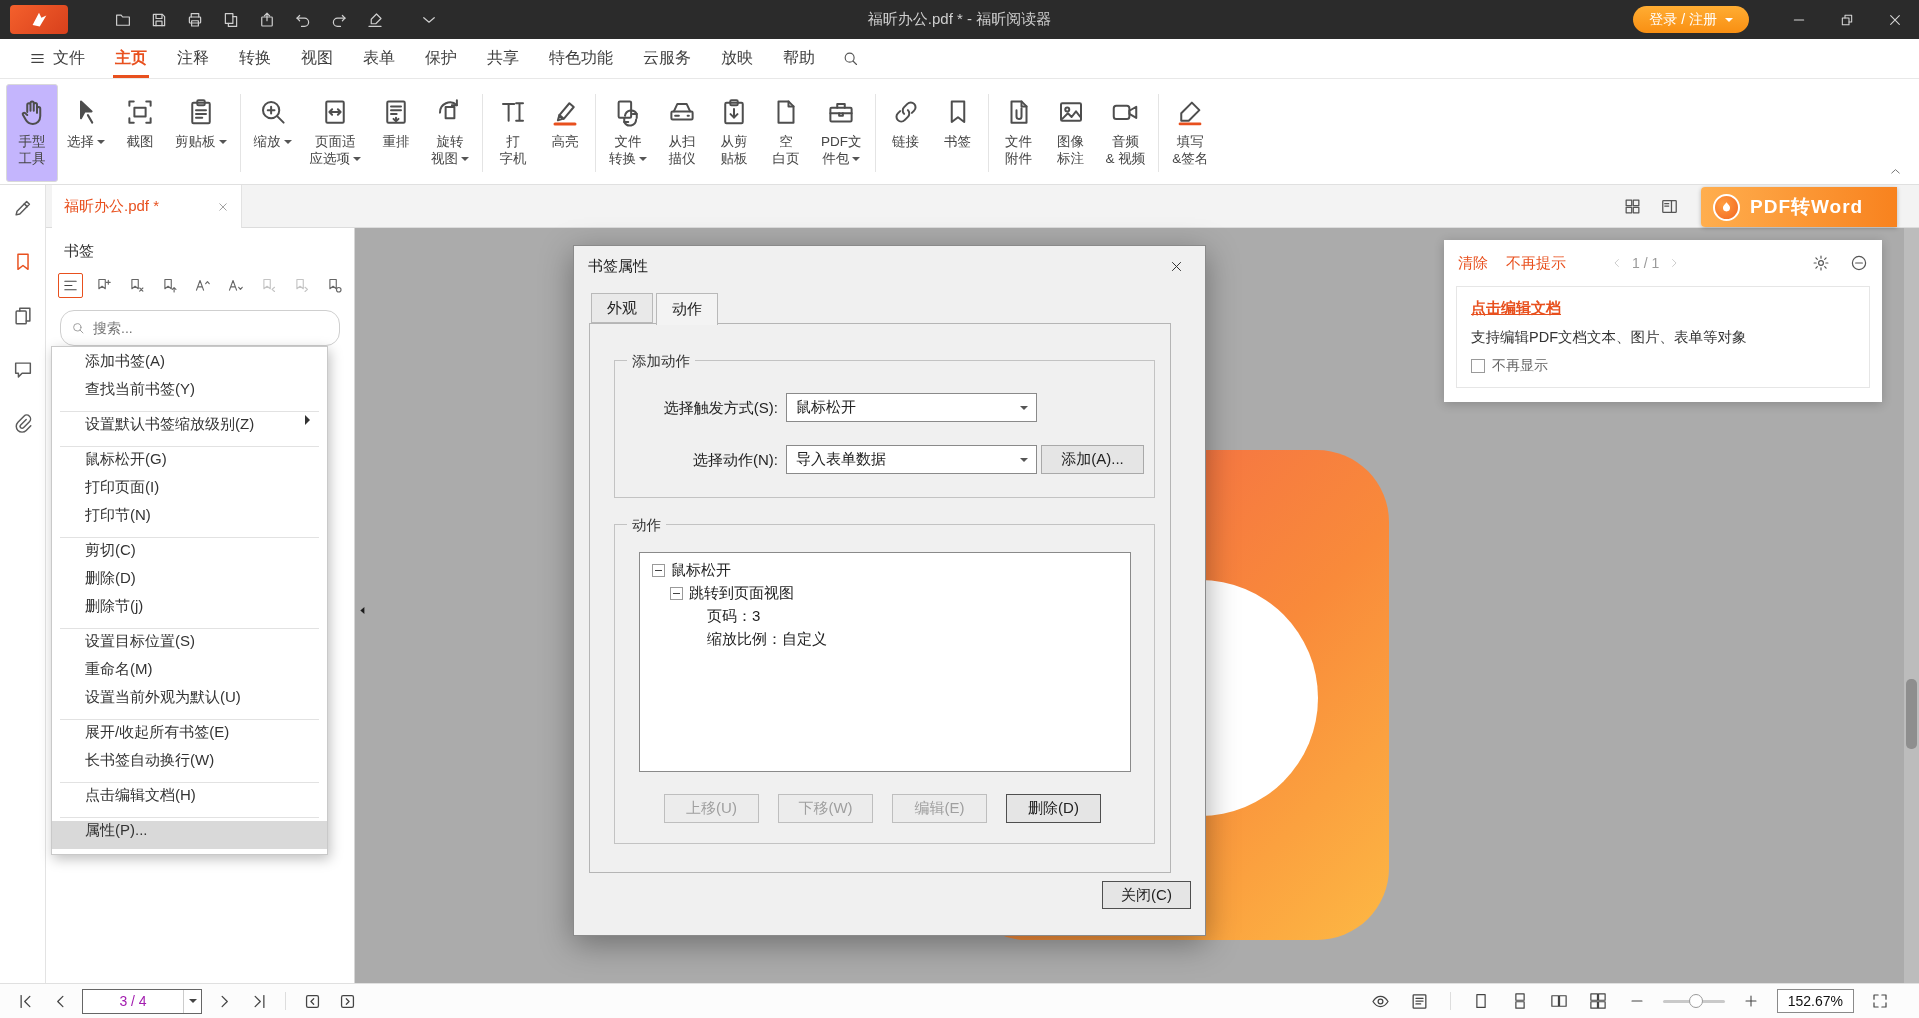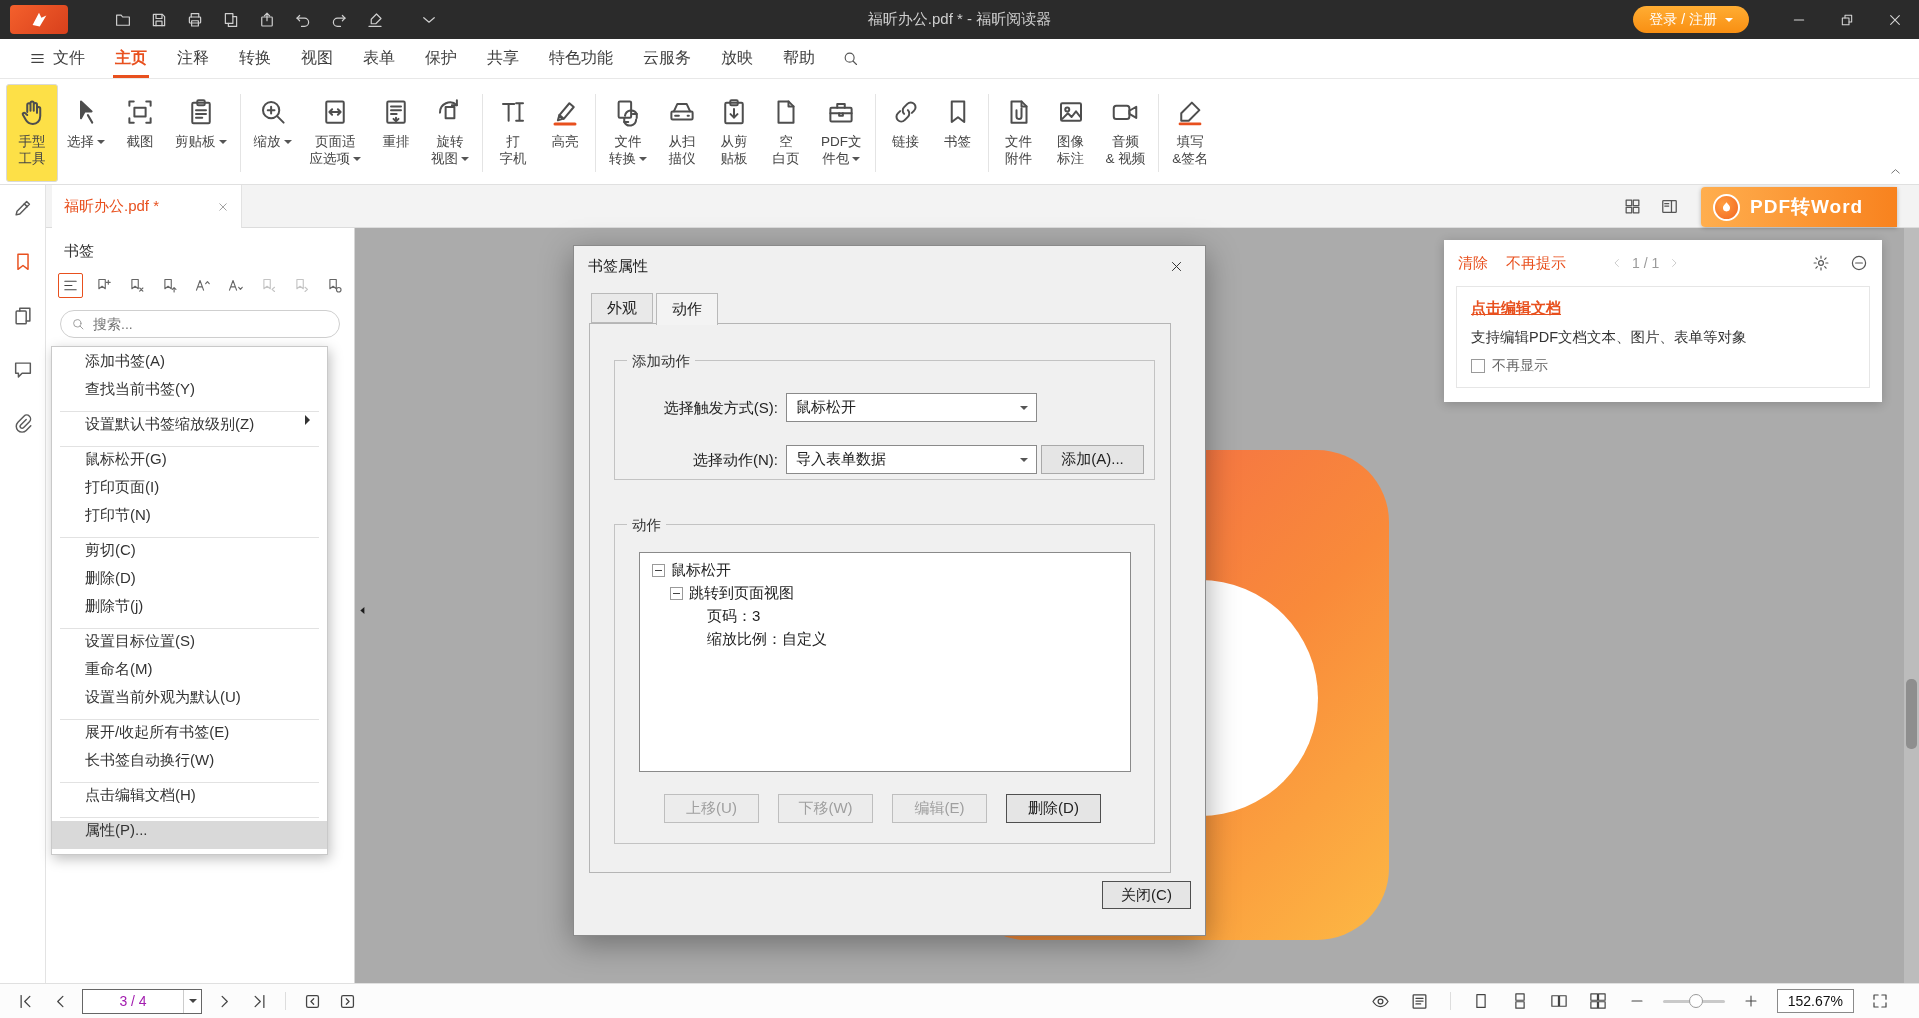--- a/index.html
+++ b/index.html
@@ -23,21 +23,21 @@
   
   .menubar{position:absolute;top:39px;left:0;right:0;height:40px;background:#fff;border-bottom:1px solid #e8e8e8;display:flex;align-items:stretch;padding-left:14px;z-index:65}
   .menu-item{display:flex;align-items:center;gap:7px;padding:0 15px;font-size:16px;color:#404040;cursor:pointer;position:relative}
   .menu-item.active{color:#e8501e;font-weight:bold}
   .menu-item.active::after{content:"";position:absolute;left:50%;transform:translateX(-50%);bottom:0;width:36px;height:3px;background:#e8501e}
   .menu-search{display:flex;align-items:center;padding:0 12px;color:#555;cursor:pointer}
 
   
   .ribbon{position:absolute;top:79px;left:0;right:0;height:106px;background:#fff;border-bottom:1px solid #e0e0e0;display:flex;align-items:stretch;padding:5px 6px 2px;z-index:60}
   .rb-item{display:flex;flex-direction:column;align-items:center;padding:6px 8px 2px;min-width:52px;border:1px solid transparent;border-radius:3px;cursor:pointer}
-  .rb-item.active{background:#fde047;border-color:#d9d9d9}
+  .rb-item.active{background:#c4b5fd;border-color:#d9d9d9}
   .rb-ic{height:42px;display:flex;align-items:center;justify-content:center;color:#4e4e4e}
   .rb-label{font-size:13.5px;line-height:17px;color:#454545;text-align:center;white-space:pre-line}
   .rb-caret{display:inline-block;margin-left:3px;border:4px solid transparent;border-top-color:#555;vertical-align:middle;transform:translateY(2px)}
   .rb-sep{width:1px;background:#e4e4e4;margin:10px 4px}
   .ribbon-collapse{position:absolute;right:16px;bottom:5px;color:#777;cursor:pointer}
 
   
   .tabrow{position:absolute;top:185px;left:46px;right:0;height:43px;background:#f3f3f3;border-bottom:1px solid #dcdcdc;z-index:10}
   .doctab{position:absolute;left:6px;top:0;height:43px;width:190px;background:#fff;display:flex;align-items:center;padding:0 12px;font-size:15px;color:#e8501e;gap:12px;border-right:1px solid #e2e2e2;cursor:pointer}
   .doctab-label{flex:1;white-space:nowrap;overflow:hidden}
@@ -53,21 +53,21 @@
   .sb-ic{color:#5a5a5a;cursor:pointer;height:24px}
   .sb-ic.active{color:#e8501e}
 
   
   .bmpanel{position:absolute;left:46px;top:228px;width:309px;bottom:35px;background:#fff;border-right:1px solid #d6d6d6;z-index:11}
   .bm-title{font-size:15px;color:#333;padding:14px 0 0 18px}
   .bm-tools{display:flex;align-items:center;gap:8px;padding:12px 0 0 12px}
   .bm-tool{width:25px;height:25px;display:flex;align-items:center;justify-content:center;color:#666;cursor:pointer;border:1px solid transparent;border-radius:2px}
   .bm-tool.selected{border-color:#e8501e;color:#444}
   .bm-tool.disabled{color:#c4c4c4;cursor:default}
-  .bm-search{margin:12px 14px 0;height:28px;border:1px solid #cfcfcf;border-radius:14px;display:flex;align-items:center;padding:0 10px;gap:8px;color:#999}
+  .bm-search{margin:12px 14px 0;height:36px;border:1px solid #cfcfcf;border-radius:14px;display:flex;align-items:center;padding:0 10px;gap:8px;color:#999}
   .bm-search input{border:none;outline:none;flex:1;font-size:14px;color:#555;background:transparent;font-family:inherit}
 
   
   .docarea{position:absolute;left:355px;top:228px;right:0;bottom:35px;background:#ababab;overflow:hidden;z-index:1}
   .artwork{position:absolute;left:600px;top:222px;width:434px;height:490px;border-radius:72px;background:linear-gradient(135deg,#f2654a 0%,#f98a3a 55%,#fdb844 100%)}
   .artwork-circle{position:absolute;left:727px;top:352px;width:236px;height:236px;border-radius:50%;background:#fff}
   .scrollbar{position:absolute;right:0;top:0;width:15px;bottom:0;background:#bcbcbc;cursor:pointer}
   .scroll-thumb{position:absolute;left:2px;width:11px;top:451px;height:70px;background:#8e8e8e;border-radius:5px;cursor:grab}
   .collapse-handle{position:absolute;left:355px;top:592px;width:15px;height:36px;display:flex;align-items:center;justify-content:center;color:#1c1c1c;cursor:pointer;z-index:15}
 
@@ -96,21 +96,21 @@
   .dialog{position:absolute;left:573px;top:245px;width:633px;height:691px;background:#f0f0f0;border:1px solid #8a8a8a;box-shadow:0 8px 30px rgba(0,0,0,.35);z-index:80;font-size:15px;color:#222}
   .dlg-head{height:40px;display:flex;align-items:center;padding:0 14px}
   .dlg-title{font-size:15px;color:#222}
   .dlg-close{margin-left:auto;width:30px;height:30px;display:flex;align-items:center;justify-content:center;color:#333;cursor:pointer}
   .dlg-tabs{position:absolute;left:17px;top:47px;display:flex;align-items:flex-start;z-index:3}
   .dlg-tab{height:30px;display:flex;align-items:center;padding:0 15px;border:1px solid #b9b9b9;background:#e9e9e9;margin-right:3px;cursor:pointer;font-size:15px}
   .dlg-tab.active{height:32px;border-bottom:none;background:#f3f3f3}
   .dlg-frame{position:absolute;left:15px;top:77px;width:582px;height:550px;border:1px solid #b5b5b5}
   .grp{position:absolute;border:1px solid #c3c3c3}
   .grp-legend{position:absolute;top:-9px;left:12px;background:#f0f0f0;padding:0 5px;font-size:14.5px;color:#333}
-  #grp-add{left:24px;top:36px;width:541px;height:120px}
+  #grp-add{left:24px;top:36px;width:541px;height:138px}
   #grp-actions{left:24px;top:200px;width:541px;height:320px}
   .fld-label{position:absolute;font-size:15px;color:#1f1f1f;width:163px;text-align:right}
   .select{position:absolute;height:29px;background:#fff;border:1px solid #8a8a8a;display:flex;align-items:center;padding-left:9px;font-size:15px;cursor:pointer;width:251px;left:171px}
   .sel-arr{margin-left:auto;margin-right:8px;border:4.5px solid transparent;border-top-color:#555;transform:translateY(2px)}
   .btn{height:29px;background:#e5e5e5;border:1px solid #a9a9a9;font-size:15px;color:#222;display:flex;align-items:center;justify-content:center;cursor:pointer}
   .btn.disabled{color:#9f9f9f;border-color:#bebebe;background:#ececec;cursor:default}
   .btn.emph{border-color:#4f4f4f}
   .add-btn{position:absolute;left:426px;top:84px;width:103px}
   .treebox{position:absolute;left:24px;top:27px;width:492px;height:220px;background:#fff;border:1px solid #8a8a8a;padding:6px 4px;overflow:hidden}
   .tree-row{display:flex;align-items:center;height:23px;font-size:15px;color:#222;cursor:default}

